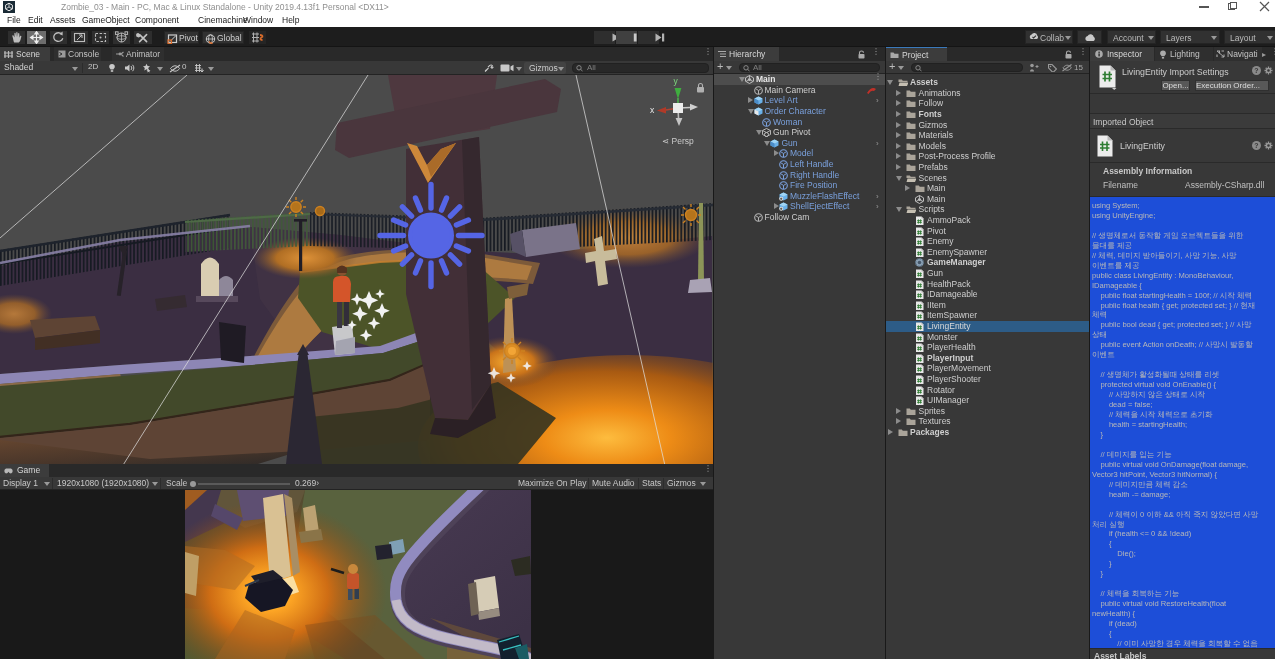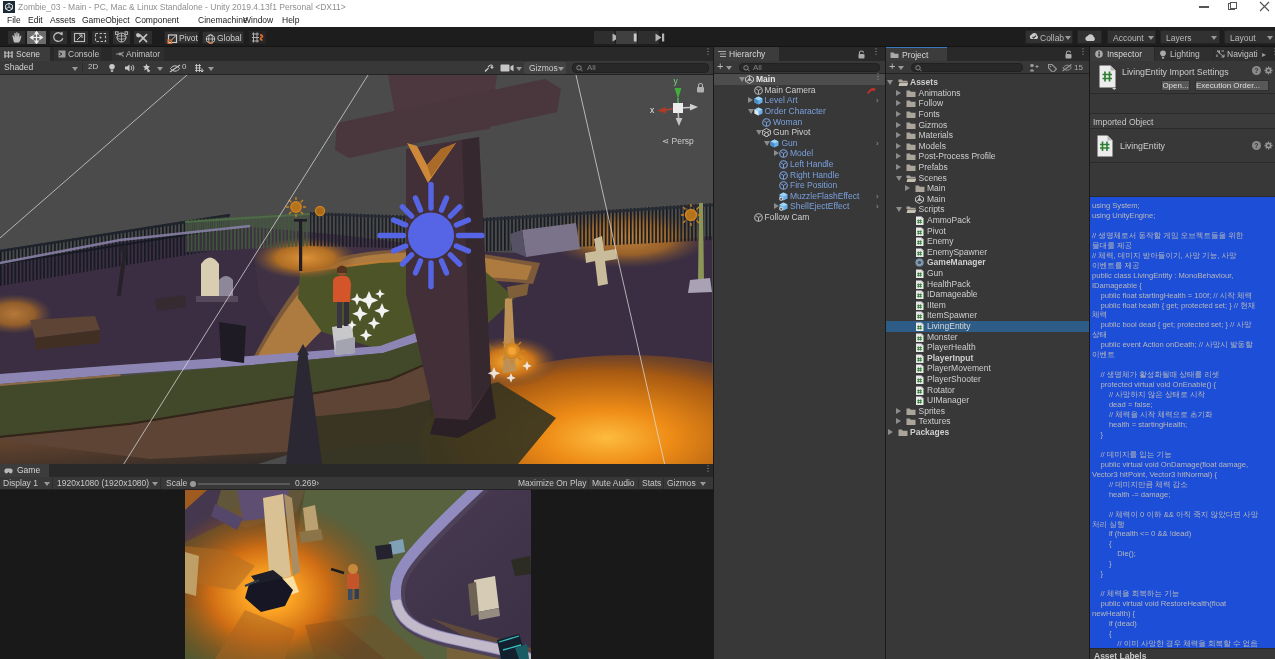--- a/index.html
+++ b/index.html
@@ -1,20 +1,20 @@
 <!DOCTYPE html>
 <html><head>
 <meta charset="utf-8">
 <style>
 html,body{margin:0;padding:0;background:#000;}
 #root{position:relative;width:1275px;height:659px;overflow:hidden;
   font-family:"Liberation Sans",sans-serif;background:#282828;
   -webkit-font-smoothing:antialiased;}
 #root *{position:absolute;box-sizing:border-box;}
-.t{white-space:nowrap;}
+.t{white-space:nowrap;margin-left:43px;}
 
 #titlebar{left:0;top:0;width:1275px;height:14px;background:#fff;}
 #menubar{left:0;top:14px;width:1275px;height:13px;background:#fff;}
 .mitem{position:absolute;top:0;height:13px;line-height:13px;font-size:8.5px;color:#1a1a1a;}
 #titletext{left:18px;top:1px;font-size:8.5px;color:#8f8f8f;line-height:12px;}
 #unityico{left:3px;top:1px;width:12px;height:12px;background:#1b2a33;}
 .winctl{top:2px;color:#555;font-size:9px;}
 
 #toolbar{left:0;top:27px;width:1275px;height:20px;background:#1d1d1d;border-bottom:1px solid #141414;}
 .tbtn{top:4px;height:13px;background:#2e2e2e;}
@@ -811,21 +811,21 @@
           <svg style="left:20px;top:1px" width="10" height="9">
             <use href="#folder"></use>
           </svg>
           <span style="left:32.5px;color:#cfcfcf;font-weight:normal">Follow</span>
         </div>
       <div class="trow" style="left:0;top:34.9px;width:203px">
           <span class="arr r" style="left:10px"></span>
           <svg style="left:20px;top:1px" width="10" height="9">
             <use href="#folder"></use>
           </svg>
-          <span style="left:32.5px;color:#cfcfcf;font-weight:normal">Fonts</span>
+          <span style="left:32.5px;color:#cfcfcf;font-weight:bold">Fonts</span>
         </div>
       <div class="trow" style="left:0;top:45.5px;width:203px">
           <span class="arr r" style="left:10px"></span>
           <svg style="left:20px;top:1px" width="10" height="9">
             <use href="#folder"></use>
           </svg>
           <span style="left:32.5px;color:#cfcfcf;font-weight:normal">Gizmos</span>
         </div>
       <div class="trow" style="left:0;top:56.1px;width:203px">
           <span class="arr r" style="left:10px"></span>
@@ -1076,20 +1076,25 @@
         </svg>
       <span style="position:absolute;left:30px;top:12px;font-size:8.8px;color:#cccccc">LivingEntity</span>
       <span style="position:absolute;left:162px;top:12px;width:9px;height:9px;border-radius:50%;background:#8a8a8a;color:#383838;font-size:7px;text-align:center;line-height:9px;font-weight:bold">?</span>
       <svg style="position:absolute;left:174px;top:12px" width="9" height="9">
           <circle cx="4.5" cy="4.5" r="2" fill="none" stroke="#999" stroke-width="1.4"></circle>
           <g stroke="#999" stroke-width="1.3">
             <path d="M4.5 0.5 L4.5 2 M4.5 7 L4.5 8.5 M0.5 4.5 L2 4.5 M7 4.5 L8.5 4.5 M1.7 1.7 L2.7 2.7 M6.3 6.3 L7.3 7.3 M1.7 7.3 L2.7 6.3 M6.3 2.7 L7.3 1.7"></path>
           </g>
         </svg>
     </div>
+    <div style="left:0;top:116px;width:185px;height:33px;background:#383838">
+      <span style="position:absolute;left:13px;top:3px;font-size:8.5px;font-weight:bold;color:#c8c8c8">Assembly Information</span>
+      <span style="position:absolute;left:13px;top:16.5px;font-size:8.5px;color:#c0c0c0">Filename</span>
+      <span style="position:absolute;left:95px;top:16.5px;font-size:8.5px;color:#c0c0c0">Assembly-CSharp.dll</span>
+    </div>
 
     <div class="code" id="codeblock" style="left:0;top:149px;width:185px;height:452px;background:#1d4ed8;border-top:1px solid #2a2a2a;overflow:hidden">
         <div style="position:relative;left:2px;top:4px;white-space:pre">using System;<br>using UnityEngine;<br><br>// 생명체로서 동작할 게임 오브젝트들을 위한<br>믈대를 제공<br>// 체력, 데미지 받아들이기, 사망 기능, 사망<br>이벤트를 제공<br>public class LivingEntity : MonoBehaviour,<br>IDamageable {<br>    public float startingHealth = 100f; // 시작 체력<br>    public float health { get; protected set; } // 현재<br>체력<br>    public bool dead { get; protected set; } // 사망<br>상태<br>    public event Action onDeath; // 사망시 발동할<br>이벤트<br><br>    // 생명체가 활성화될때 상태를 리셋<br>    protected virtual void OnEnable() {<br>        // 사망하지 않은 상태로 시작<br>        dead = false;<br>        // 체력을 시작 체력으로 초기화<br>        health = startingHealth;<br>    }<br><br>    // 데미지를 입는 기능<br>    public virtual void OnDamage(float damage,<br>Vector3 hitPoint, Vector3 hitNormal) {<br>        // 데미지만큼 체력 감소<br>        health -= damage;<br><br>        // 체력이 0 이하 &amp;&amp; 아직 죽지 않았다면 사망<br>처리 실행<br>        if (health &lt;= 0 &amp;&amp; !dead)<br>        {<br>            Die();<br>        }<br>    }<br><br>    // 체력을 회복하는 기능<br>    public virtual void RestoreHealth(float<br>newHealth) {<br>        if (dead)<br>        {<br>            // 이미 사망한 경우 체력을 회복할 수 없음</div>
     </div>
     <div style="left:0;top:601px;width:185px;height:11px;background:#383838;border-top:1px solid #2a2a2a">
       <span style="position:absolute;left:4px;top:2px;font-size:8.5px;font-weight:bold;color:#c8c8c8">Asset Labels</span>
     </div>
   </div>
   <div class="pborder" style="left:713px;top:47px;width:1px;height:612px"></div>
   <div class="pborder" style="left:885px;top:47px;width:1px;height:612px"></div>

